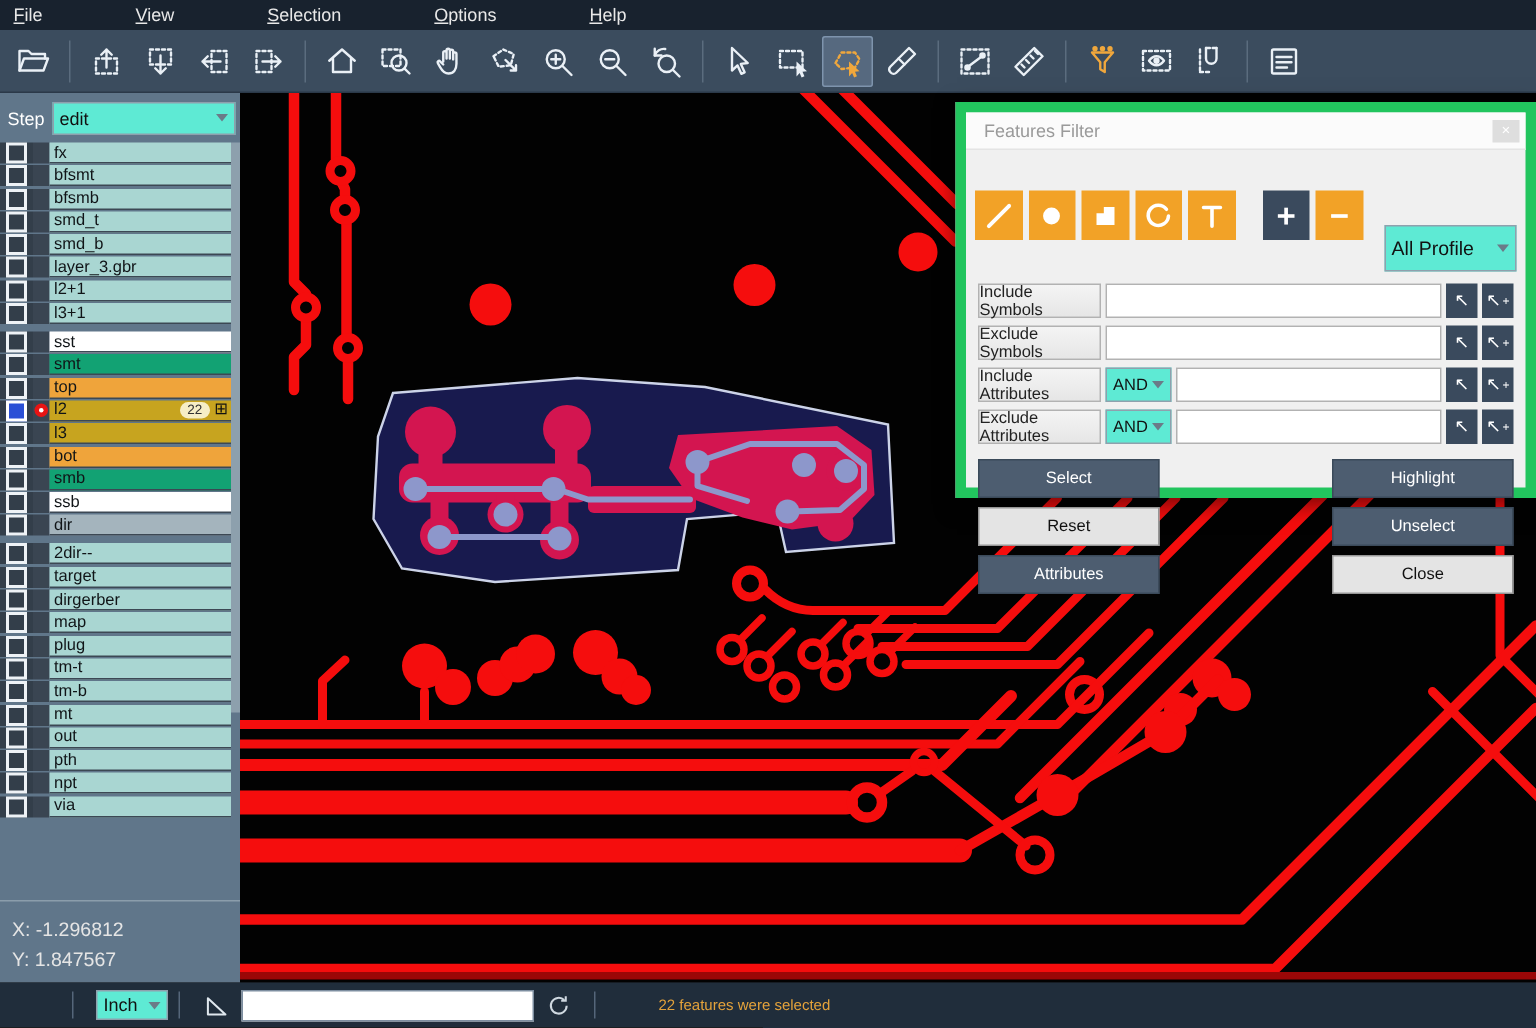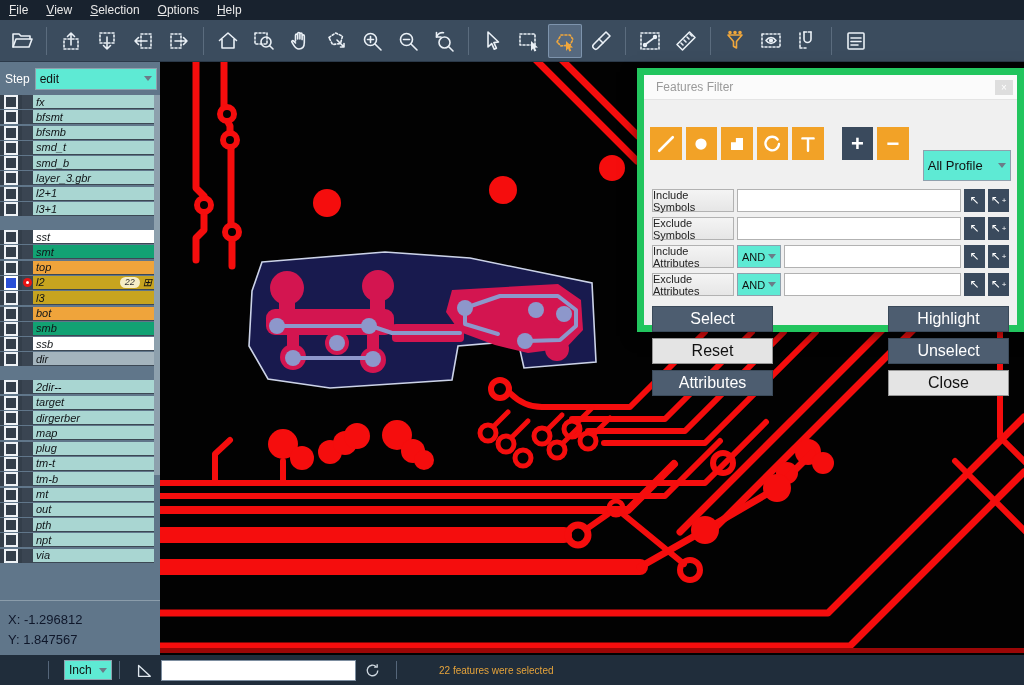--- a/index.html
+++ b/index.html
@@ -1,20 +1,20 @@
 <!DOCTYPE html>
 <html><head>
 <meta charset="utf-8">
 <style>
   html,body{margin:0;padding:0;background:#222;}
   #app{position:relative;width:1024px;height:685px;overflow:hidden;
        font-family:"Liberation Sans",sans-serif;user-select:none;}
   
   #menubar{position:absolute;left:0;top:0;width:1024px;height:20px;background:#18222e;
-           display:flex;align-items:center;color:#e8e8e8;font-size:12px;}
+           display:flex;align-items:center;color:#e8e8e8;font-size:12px;gap:44px;}
   .menu-item{padding:0 9px;height:20px;line-height:20px;cursor:default;}
   .menu-item .ul{text-decoration:underline;}
   
   #toolbar{position:absolute;left:0;top:20px;width:1024px;height:42px;background:#3b4c5e;
            border-bottom:1px solid #2b3949;display:flex;align-items:center;padding-left:4px;box-sizing:border-box;}
   .tb-btn{width:34px;height:34px;margin:0 1px;display:flex;align-items:center;justify-content:center;
           color:#eaf0f6;border-radius:2px;}
   .tb-btn svg{width:24px;height:24px;}
   .tb-btn.active{background:#56697f;box-shadow:inset 0 0 0 1px #7e94ad;color:#f0a73c;}
   .tb-btn.orange{color:#f0a73c;}
@@ -22,39 +22,39 @@
   
   #leftpanel{position:absolute;left:0;top:62px;width:160px;height:593px;background:#60768a;box-sizing:border-box;}
   #steprow{height:33px;display:flex;align-items:center;padding:0 3px;}
   #steprow .lbl{color:#fff;font-size:12px;margin:0 5px 0 2px;}
   .fakeselect{background:#5eead4;border:1px solid #8fa0ad;height:22px;display:flex;align-items:center;
               font-size:12px;color:#111;padding:0 4px;box-sizing:border-box;position:relative;}
   .fakeselect .caret{margin-left:auto;width:0;height:0;border-left:4px solid transparent;
               border-right:4px solid transparent;border-top:5px solid #6b7b88;}
   #steprow .fakeselect{flex:1;}
   #layerlist{position:absolute;left:0;top:33px;right:6px;}
-  .lgroup{margin-bottom:14px;font-style:italic;}
+  .lgroup{margin-bottom:5px;}
   .lrow{display:flex;height:14px;margin-bottom:1.3px;align-items:stretch;}
   .lchk-cell{width:22px;background:#333e4a;display:flex;align-items:center;justify-content:center;}
   .lchk{width:10px;height:10px;border:2px solid #eef2f6;background:transparent;}
   .lchk.checked{background:#2a4fd6;border-color:#fff;}
   .lind-cell{width:11px;background:#3a4552;display:flex;align-items:center;justify-content:center;}
   .ldot{width:9px;height:9px;border-radius:50%;background:#e81414;position:relative;}
   .ldot::after{content:"";position:absolute;left:3px;top:3px;width:3px;height:3px;border-radius:50%;background:#fff;}
   .lname{flex:1;font-size:11px;color:#101417;line-height:14px;padding-left:3px;display:flex;align-items:center;
          border-bottom:1px solid #3c4854;}
   .c-teal{background:#a9d6d2;} .c-white{background:#ffffff;} .c-green{background:#12a273;}
   .c-orange{background:#efa43b;} .c-mustard{background:#c7a41f;} .c-slate{background:#a4b4bd;}
   .lbadge{margin-left:auto;background:#f6eec6;border-radius:8px;font-size:9px;color:#333;
           padding:0 5px;height:11px;line-height:11px;margin-top:1px;}
   .lgrid{font-size:11px;color:#111;margin:0 2px 0 3px;line-height:13px;}
   #lscroll{position:absolute;right:0;top:33px;width:6px;height:505px;background:#46576600;}
   #lscroll .thumb{position:absolute;left:0;top:0;width:6px;height:380px;background:#8da0ad;}
   #coords{position:absolute;left:0;right:0;top:538px;border-top:1px solid #8b9dab;
-          padding:9px 0 0 8px;color:#0f172a;font-size:13px;line-height:20px;}
+          padding:9px 0 0 8px;color:#e5e5e5;font-size:13px;line-height:20px;}
   
   #canvas{position:absolute;left:160px;top:62px;width:864px;height:593px;background:#000;}
   
   #dialog{position:absolute;left:637px;top:68px;width:387px;height:264px;background:#f0f0f0;
           border:7px solid #22c55e;box-sizing:border-box;box-shadow:0 4px 14px rgba(0,0,0,.55);font-size:12px;}
   #dlg-title{height:24px;background:#fbfbfb;color:#9a9a9a;display:flex;align-items:center;
              padding-left:12px;font-size:12px;border-bottom:1px solid #e4e4e4;}
   #dlg-close{margin-left:auto;margin-right:4px;width:18px;height:15px;background:#dedede;color:#fff;
              font-size:10px;text-align:center;line-height:15px;}
   #dlg-icons{display:flex;align-items:center;padding:6px 6px 4px 6px;}
@@ -67,21 +67,21 @@
   .dlg-row{display:flex;align-items:center;margin:4px 8px 5px 8px;height:23px;}
   .fld-label{width:82px;height:23px;background:linear-gradient(#f4f4f4,#e6e6e6);border:1px solid #b2b2b2;
              font-size:11px;color:#222;display:flex;align-items:center;justify-content:center;box-sizing:border-box;}
   .fld-input{flex:1;height:23px;border:1px solid #b2b2b2;background:#fff;margin-left:3px;box-sizing:border-box;
              font-size:12px;padding:0 4px;outline:none;font-family:"Liberation Sans",sans-serif;}
   .and-select{width:44px;height:23px;margin-left:3px;font-size:11px;}
   .arr-btn{width:21px;height:23px;background:#3a4a5d;color:#fff;margin-left:3px;display:flex;
            align-items:center;justify-content:center;font-size:12px;line-height:23px;position:relative;}
   .arr-btn sup{font-size:8px;margin-left:1px;}
   #dlg-actions{padding:5px 8px 0 8px;display:flex;flex-wrap:wrap;justify-content:space-between;}
-  .act-btn{width:121px;height:26px;font-size:16px;display:flex;align-items:center;justify-content:center;
+  .act-btn{width:121px;height:26px;font-size:11px;display:flex;align-items:center;justify-content:center;
            margin-bottom:6px;box-sizing:border-box;}
   .act-dark{background:#4d5d70;color:#fff;border:1px solid #3b4a5a;}
   .act-light{background:#e4e4e4;color:#111;border:1px solid #969696;}
   
   #statusbar{position:absolute;left:0;top:655px;width:1024px;height:30px;background:#202d3b;
              display:flex;align-items:center;color:#dfe7ee;padding-left:41px;}
   .sb-sep{width:1px;height:18px;background:#55667a;margin:0 7px;}
   #unit-select{width:48px;height:20px;font-size:12px;margin-left:8px;}
   #cmd-input{width:185px;height:19px;border:1px solid #7d8ea0;background:#fff;font-size:12px;
              padding:0 4px;box-sizing:content-box;outline:none;font-family:"Liberation Sans",sans-serif;}

